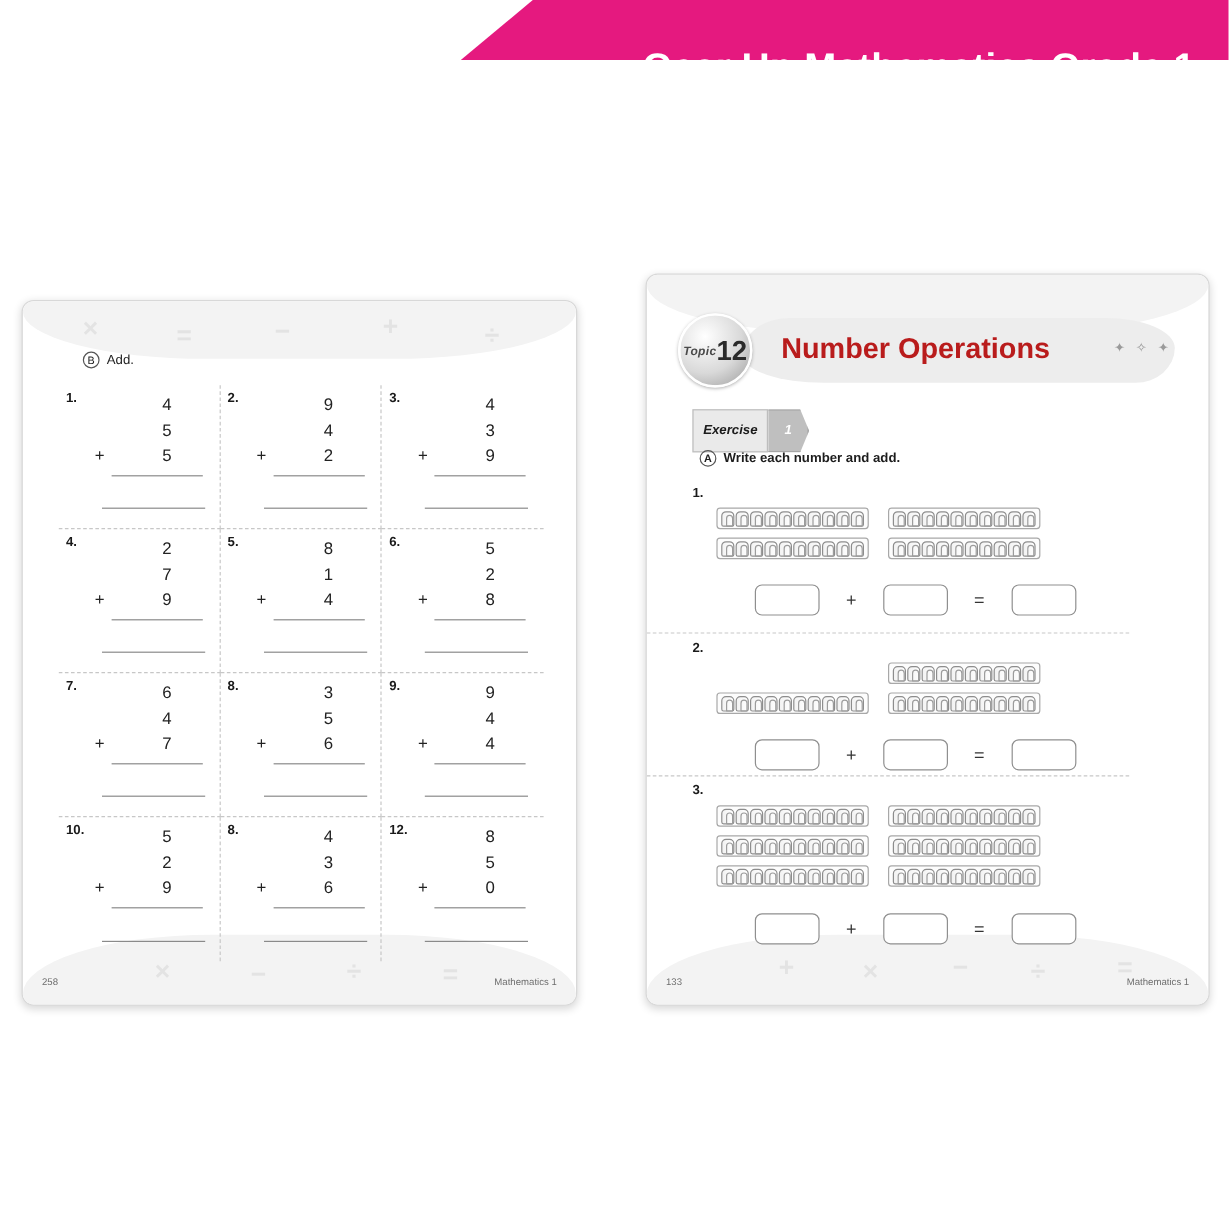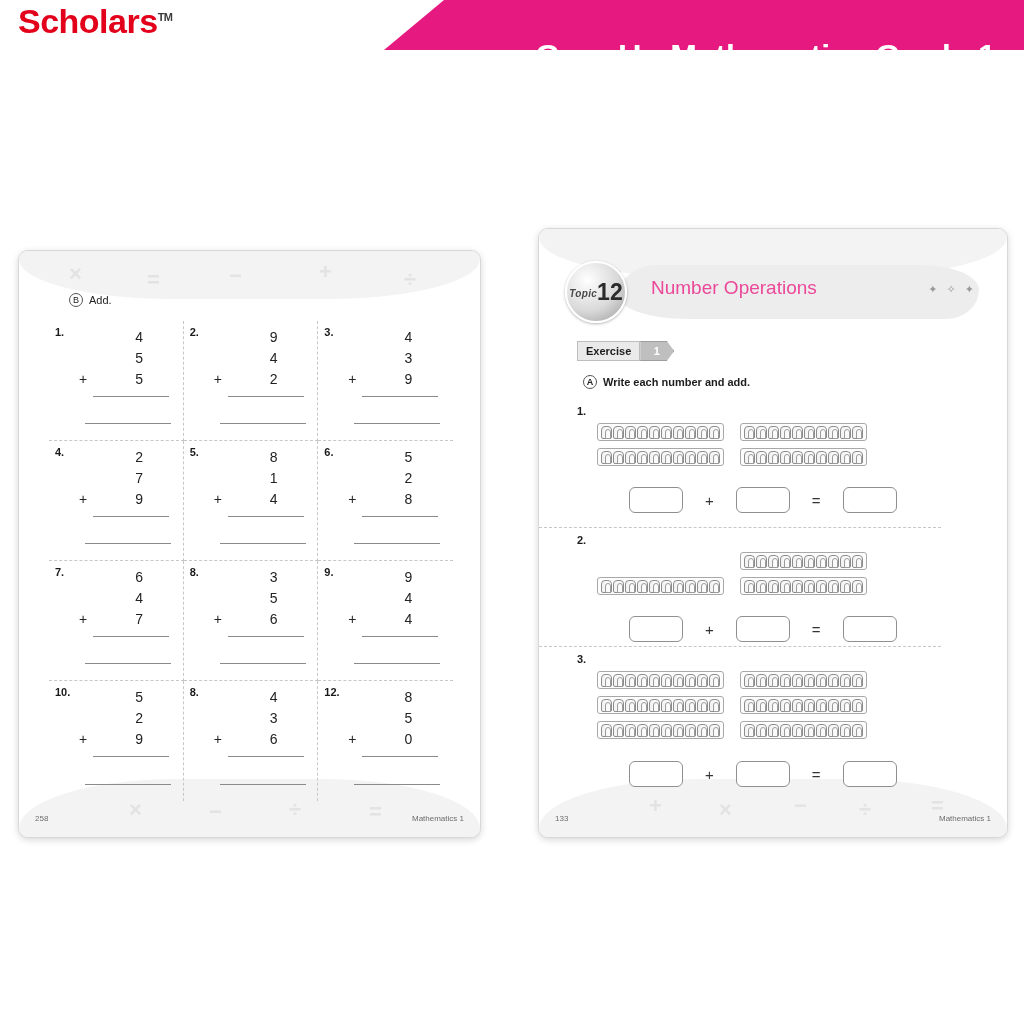--- a/index.html
+++ b/index.html
@@ -137,30 +137,30 @@
   }
   .topic-badge .t-word {
     font-size: 10px; font-style: italic; font-weight: bold; color: #4a4a4a;
     margin-bottom: -2px; letter-spacing: 0.3px;
   }
   .topic-badge .t-num {
     font-size: 23px; font-weight: bold; color: #2b2b2b; line-height: 1;
   }
   .topic-title {
     position: absolute; left: 86px; top: 16px;
-    font-size: 19px; font-weight: normal; color: #ec4899;
+    font-size: 24px; font-weight: bold; color: #b91c1c;
   }
   .topic-sparkles {
     position: absolute; right: 6px; top: 22px; font-size: 11px; color: #9a9a9a;
     letter-spacing: 3px;
   }
 
   .exercise-tab {
     position: absolute; left: 38px; top: 112px;
-    display: flex; align-items: stretch; height: 20px;
+    display: flex; align-items: stretch; height: 36px; font-style: italic;
   }
   .exercise-name {
     background: #eaeaea; border: 1px solid #bdbdbd;
     display: flex; align-items: center; padding: 0 8px;
     font-size: 11px; font-weight: bold; color: #1c1c1c;
   }
   .exercise-num {
     width: 34px; background: #bfbfbf; border: 1px solid #9e9e9e; border-left: none;
     clip-path: polygon(0 0, 78% 0, 100% 50%, 78% 100%, 0 100%);
     display: flex; align-items: center; justify-content: center;
@@ -215,23 +215,20 @@
   .eq-sym { font-size: 15px; color: #333; }
 </style>
 </head>
 <body>
 
 <div class="header">
   <div class="header-banner"></div>
   <div class="header-title">Gear Up Mathematics Grade 1</div>
 
   <div class="logo">
-    <div class="logo-line1">
-      <span class="ch-r">Scholars</span><span class="logo-tm">TM</span>
-    </div>
   </div>
 </div>
 
 <div class="page page-left">
   <div class="page-wash-top"></div>
   <div class="page-wash-bottom"></div>
 
   <span class="wash-sym" style="left:50px;  top:10px;">×</span>
   <span class="wash-sym" style="left:128px; top:16px;">=</span>
   <span class="wash-sym" style="left:210px; top:12px;">−</span>

